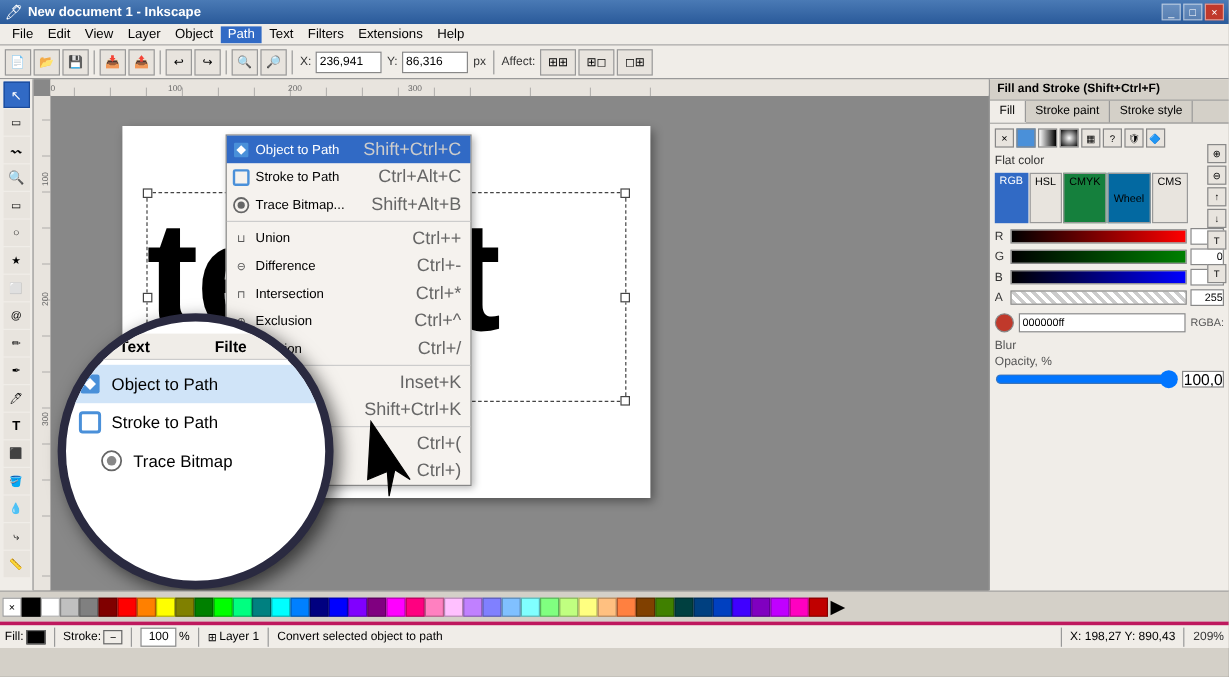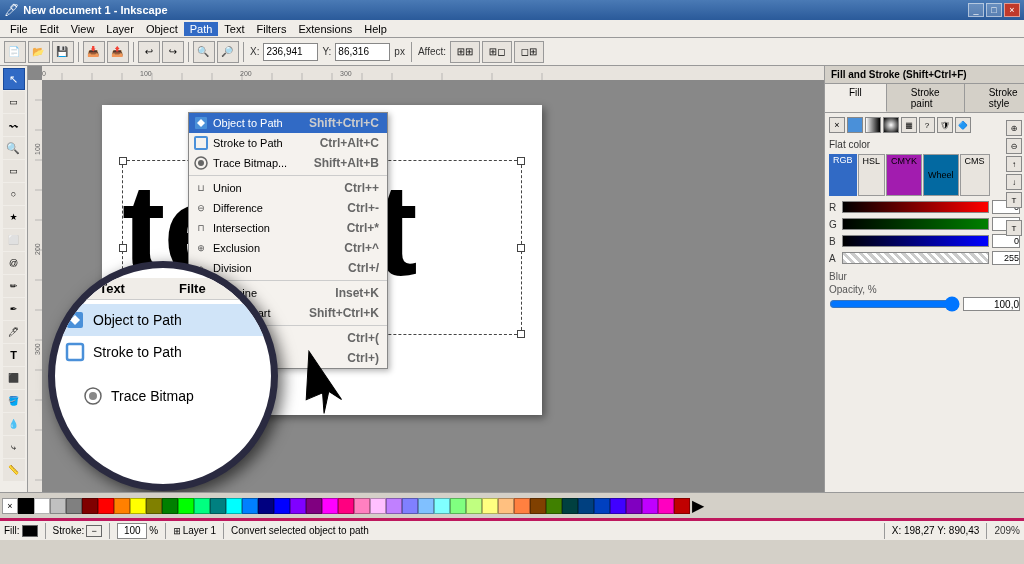--- a/index.html
+++ b/index.html
@@ -107,21 +107,21 @@
       font-size: 10px;
       font-weight: bold;
       border-bottom: 1px solid #999;
     }
     .panel-tabs {
       display: flex;
       background: #d4d0c8;
       border-bottom: 1px solid #999;
     }
     .panel-tab {
-      padding: 3px 24px;
+      padding: 3px 8px;
       font-size: 10px;
       cursor: pointer;
       border-right: 1px solid #999;
     }
     .panel-tab.active {
       background: #f0ede8;
       border-bottom: 1px solid #f0ede8;
     }
     .panel-body { padding: 4px; flex: 1; }
 
@@ -167,21 +167,21 @@
       display: flex;
       align-items: center;
       padding: 3px 8px 3px 24px;
       font-size: 11px;
       color: #000;
       cursor: pointer;
       position: relative;
     }
     .dropdown-item.highlighted { background: #316ac5; color: white; }
     .dropdown-item-icon { position: absolute; left: 4px; width: 16px; height: 16px; display: flex; align-items: center; justify-content: center; }
-    .dropdown-shortcut { margin-left: auto; font-size: 12px; color: #666; padding-left: 20px; font-weight: bold; }
+    .dropdown-shortcut { margin-left: auto; font-size: 15px; color: #666; padding-left: 20px; }
     .dropdown-item.highlighted .dropdown-shortcut { color: #ccc; }
     .dropdown-sep { height: 1px; background: #ccc; margin: 2px 0; }
   </style>
 </head>
 <body>
 
 <div class="title-bar">
   <div class="title-bar-left">
     <span style="font-size:12px;">🖊</span>
     <span class="title-bar-title">New document 1 - Inkscape</span>
@@ -423,21 +423,21 @@
               <path d="M5 10 L10 5 L15 10 L10 15 Z" fill="white"></path>
             </svg>
           <span style="font-size:14px;font-weight:500;">Object to Path</span>
         </div>
         <div style="display:flex;align-items:center;gap:8px;padding:6px 10px;cursor:pointer;">
           <svg width="20" height="20">
               <rect x="2" y="2" width="16" height="16" fill="none" stroke="#4a90d9" stroke-width="2.5" rx="2"></rect>
             </svg>
           <span style="font-size:14px;font-weight:500;">Stroke to Path</span>
         </div>
-        <div style="display:flex;align-items:center;gap:8px;padding:6px 28px;cursor:pointer;margin-top:12px;">
+        <div style="display:flex;align-items:center;gap:8px;padding:6px 28px;cursor:pointer;">
           <svg width="20" height="20">
               <circle cx="10" cy="10" r="8" fill="none" stroke="#666" stroke-width="1.5"></circle>
               <circle cx="10" cy="10" r="4" fill="#888"></circle>
             </svg>
           <span style="font-size:14px;font-weight:500;">Trace Bitmap</span>
         </div>
       </div>
     </div>
 
     <div style="position:absolute;top:285px;left:255px;z-index:300;transform:rotate(25deg);">
@@ -468,21 +468,21 @@
         <div style="width:16px;height:16px;border:1px solid #888;background:#e8e4de;cursor:pointer;font-size:8px;display:flex;align-items:center;justify-content:center;">?</div>
         <div style="width:16px;height:16px;border:1px solid #888;background:#e8e4de;cursor:pointer;font-size:8px;display:flex;align-items:center;justify-content:center;">🛡</div>
         <div style="width:16px;height:16px;border:1px solid #888;background:#e8e4de;cursor:pointer;font-size:8px;display:flex;align-items:center;justify-content:center;">🔷</div>
       </div>
 
       <div style="font-size:10px;margin-bottom:4px;color:#333;">Flat color</div>
 
       <div style="display:flex;gap:1px;margin-bottom:4px;font-size:9px;">
         <div style="padding:1px 4px;background:#316ac5;color:white;cursor:pointer;">RGB</div>
         <div style="padding:1px 4px;background:#e8e4de;border:1px solid #999;cursor:pointer;">HSL</div>
-        <div style="padding:1px 4px;background:#a21caf;border:1px solid #999;cursor:pointer;">CMYK</div>
+        <div style="padding:1px 4px;background:#15803d;border:1px solid #999;cursor:pointer;">CMYK</div>
         <div style="padding:15px 4px;background:#0369a1;border:1px solid #999;cursor:pointer;">Wheel</div>
         <div style="padding:1px 4px;background:#e8e4de;border:1px solid #999;cursor:pointer;">CMS</div>
       </div>
 
       <div style="display:flex;align-items:center;gap:3px;margin-bottom:3px;">
         <span style="font-size:10px;width:10px;color:#333;">R</span>
         <div style="flex:1;height:12px;background:linear-gradient(to right,black,red);border:1px solid #888;">
           <input type="range" min="0" max="255" value="0" style="width: 100%; height: 10px; margin: 0px; opacity: 0; cursor: pointer;">
         </div>
         <input type="text" value="0" style="width: 28px; height: 14px; border: 1px solid rgb(136, 136, 136); font-size: 9px; text-align: right;">
@@ -505,27 +505,32 @@
       </div>
 
       <div style="display:flex;align-items:center;gap:3px;margin-bottom:6px;">
         <span style="font-size:10px;width:10px;color:#333;">A</span>
         <div style="flex:1;height:12px;background: repeating-linear-gradient(45deg,#ccc,#ccc 3px,white 3px,white 6px);border:1px solid #888;">
           <input type="range" min="0" max="255" value="255" style="width: 100%; height: 10px; margin: 0px; opacity: 0; cursor: pointer;">
         </div>
         <input type="text" value="255" style="width: 28px; height: 14px; border: 1px solid rgb(136, 136, 136); font-size: 9px; text-align: right;">
       </div>
 
+      <div style="display:flex;align-items:center;gap:4px;margin-bottom:6px;">
+        <div style="width:16px;height:16px;background:#c0392b;border-radius:50%;border:1px solid #888;"></div>
+        <input type="text" value="000000ff" style="flex: 1 1 0%; height: 16px; border: 1px solid rgb(136, 136, 136); font-size: 9px; padding: 0px 2px;">
+        <span style="font-size:9px;color:#555;">RGBA:</span>
+      </div>
 
       <div style="font-size:10px;margin-bottom:2px;color:#555;">Blur</div>
 
       <div style="font-size:10px;margin-bottom:2px;color:#555;">Opacity, %</div>
       <div style="display:flex;align-items:center;gap:3px;">
         <input type="range" min="0" max="100" value="100" style="flex: 1 1 0%; height: 10px;">
-        <input type="text" value="100,0" style="width: 57px; height: 14px; border: 1px solid rgb(136, 136, 136); font-size: 10px; text-align: right;">
+        <input type="text" value="100,0" style="width: 35px; height: 14px; border: 1px solid rgb(136, 136, 136); font-size: 13px; text-align: right;">
       </div>
     </div>
 
     <div style="position:absolute;right:2px;top:120px;display:flex;flex-direction:column;gap:2px;">
       <div style="width:16px;height:16px;border:1px solid #888;background:#e8e4de;font-size:8px;display:flex;align-items:center;justify-content:center;cursor:pointer;">⊕</div>
       <div style="width:16px;height:16px;border:1px solid #888;background:#e8e4de;font-size:8px;display:flex;align-items:center;justify-content:center;cursor:pointer;">⊖</div>
       <div style="width:16px;height:16px;border:1px solid #888;background:#e8e4de;font-size:8px;display:flex;align-items:center;justify-content:center;cursor:pointer;">↑</div>
       <div style="width:16px;height:16px;border:1px solid #888;background:#e8e4de;font-size:8px;display:flex;align-items:center;justify-content:center;cursor:pointer;">↓</div>
       <div style="width:16px;height:16px;border:1px solid #888;background:#e8e4de;font-size:8px;display:flex;align-items:center;justify-content:center;cursor:pointer;">T</div>
       <div style="width:16px;height:16px;border:1px solid #888;background:#e8e4de;font-size:8px;display:flex;align-items:center;justify-content:center;cursor:pointer;margin-top:10px;">T</div>

